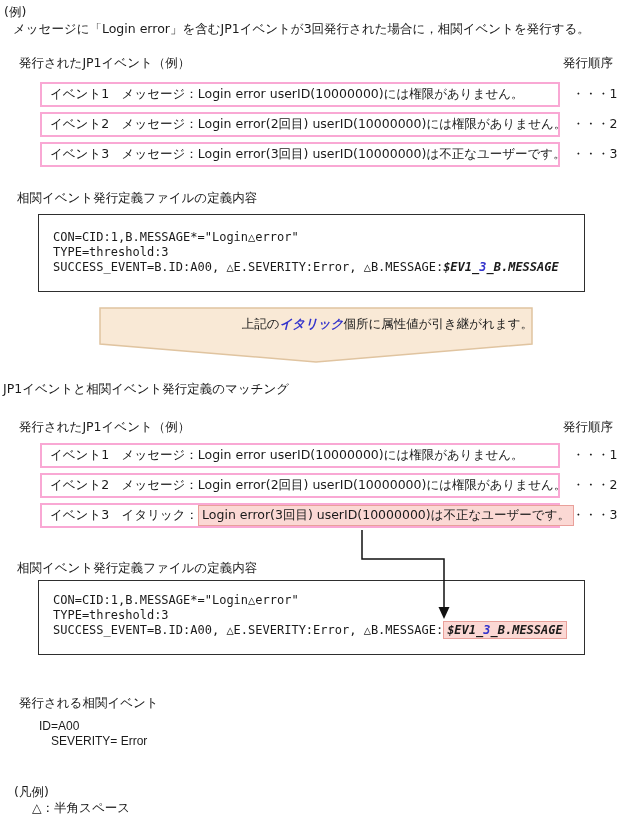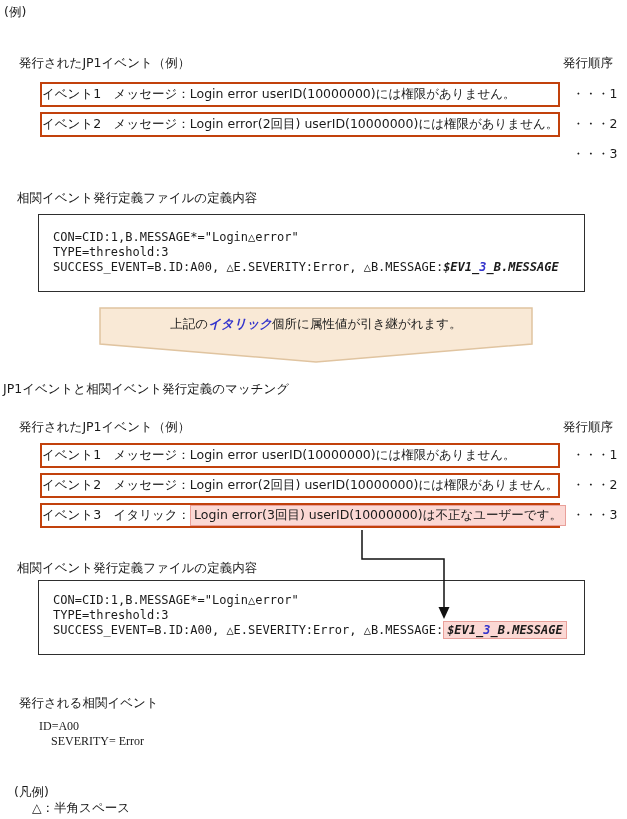--- a/index.html
+++ b/index.html
@@ -2,25 +2,25 @@
 <html><head>
 <meta charset="utf-8">
 <style>
   html,body{margin:0;padding:0;background:#fff;}
   .page{
     position:relative;width:627px;height:819px;background:#ffffff;
     font-family:"DejaVu Sans","Liberation Sans",sans-serif;
     color:#1a1a1a;overflow:hidden;
   }
   .txt{position:absolute;font-size:12.5px;line-height:15px;white-space:nowrap;}
-  .mono{font-family:Liberation Serif, serif;font-size:12px;}
+  .mono{font-family:Liberation Sans, sans-serif;font-size:12px;}
   .event-box{
     position:absolute;left:40px;width:520px;height:25px;
-    border:2px solid #c2410c;background:#fff;box-sizing:border-box;
-    display:flex;align-items:center;
+    border:2px solid #f9a8d4;background:#fff;box-sizing:border-box;
+    display:flex;align-items:center;padding-left:8px;
     font-size:12.5px;white-space:nowrap;
   }
   .order-label{
     position:absolute;left:572px;width:50px;height:25px;
     display:flex;align-items:center;font-size:12.5px;white-space:nowrap;
   }
   .def-box{
     position:absolute;left:38px;width:547px;
     border:1px solid #2e2e2e;background:#fff;box-sizing:border-box;
   }
@@ -29,44 +29,48 @@
     font-family:"DejaVu Sans Mono","Liberation Mono",monospace;font-size:12px;
   }
   .it{font-style:italic;font-weight:bold;}
   .blue{color:#3333cc;}
   .pink{
     background:#fbd8d4;border:1px solid #e9a09a;
     padding:1px 3px;
   }
   .banner-text{
     position:absolute;left:99px;top:316px;width:434px;
-    text-align:center;font-size:12.5px;white-space:nowrap;
+    text-align:right;font-size:12.5px;white-space:nowrap;
   }
   svg.overlay{position:absolute;left:0;top:0;pointer-events:none;}
 </style>
 </head>
 <body>
 
 <div class="page">
 
   <div class="txt" style="left:4px;top:4px">(例)</div>
+  <div class="txt" style="left:13px;top:21px">メッセージに「Login error」を含むJP1イベントが3回発行された場合に，相関イベントを発行する。</div>
 
   <div class="txt" style="left:19px;top:55px">発行されたJP1イベント（例）</div>
   <div class="txt" style="left:563px;top:55px">発行順序</div>
 
   <div class="event-box" style="top:82px">
     <span>イベント1　メッセージ：Login error userID(10000000)には権限がありません。</span>
   </div>
   <div class="order-label" style="top:82px">・・・1</div>
 
   <div class="event-box" style="top:112px">
     <span>イベント2　メッセージ：Login error(2回目) userID(10000000)には権限がありません。</span>
   </div>
   <div class="order-label" style="top:112px">・・・2</div>
 
+  <div class="event-box" style="top:142px">
+    <span>イベント3　メッセージ：Login error(3回目) userID(10000000)は不正なユーザーです。</span>
+  </div>
   <div class="order-label" style="top:142px">・・・3</div>
 
   <div class="txt" style="left:17px;top:190px">相関イベント発行定義ファイルの定義内容</div>
   <div class="def-box" style="top:214px;height:78px;padding-top:15px">
     <div class="code-line">CON=CID:1,B.MESSAGE*="Login△error"</div>
     <div class="code-line">TYPE=threshold:3</div>
     <div class="code-line"><span>SUCCESS_EVENT=B.ID:A00, △E.SEVERITY:Error, △B.MESSAGE:</span><span class="it">$EV1_</span><span class="it blue">3</span><span class="it">_B.MESSAGE</span></div>
   </div>
 
   <svg class="overlay" style="left:99px;top:307px" width="434" height="57" viewBox="0 0 434 57">

